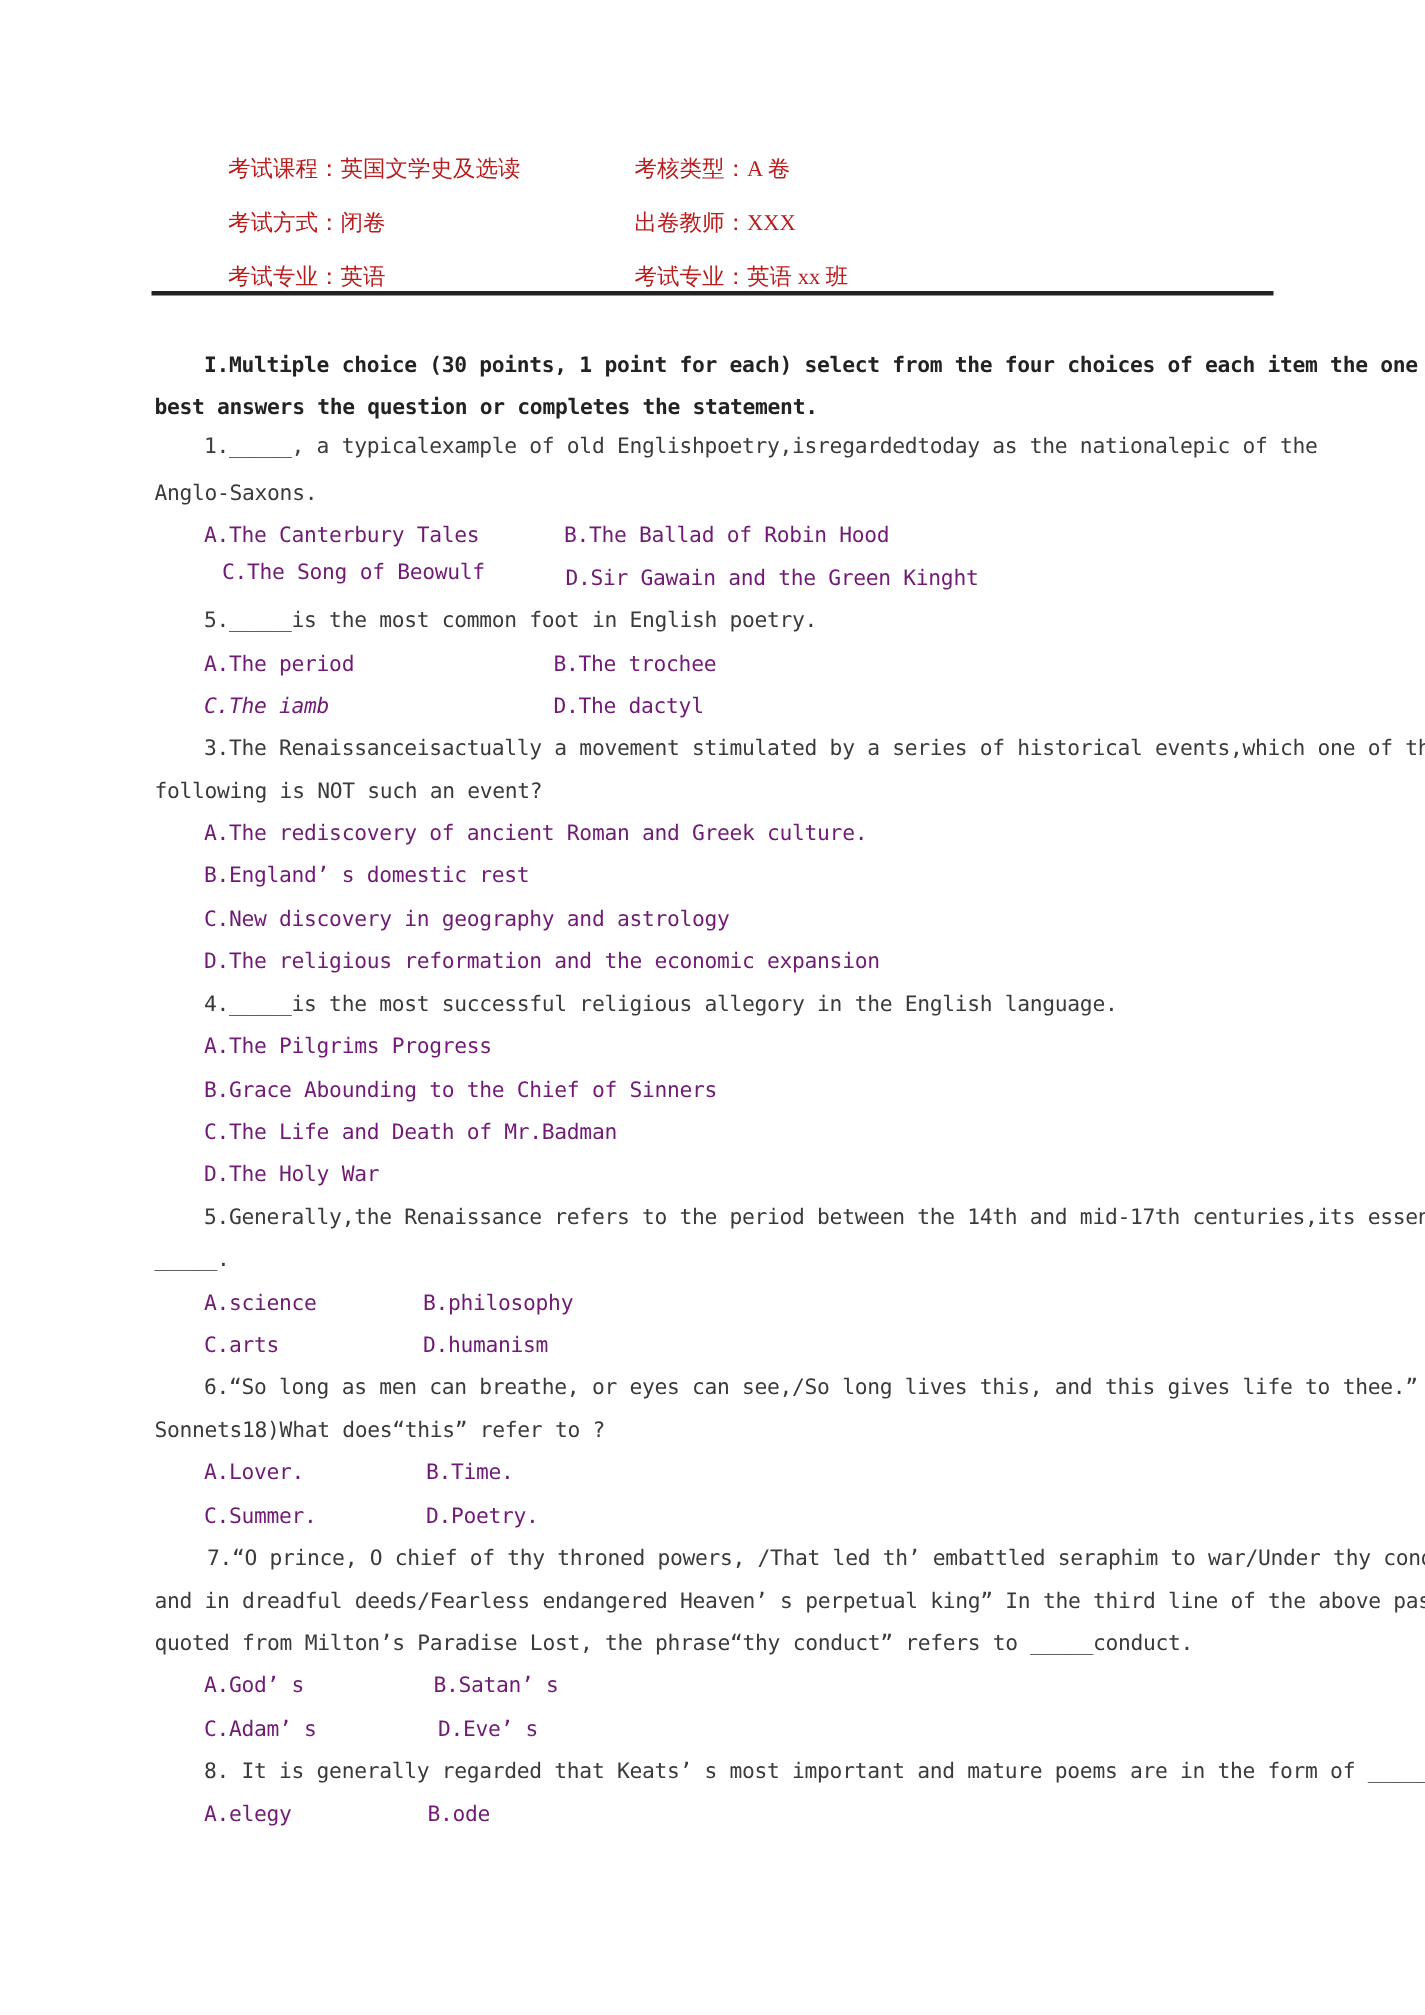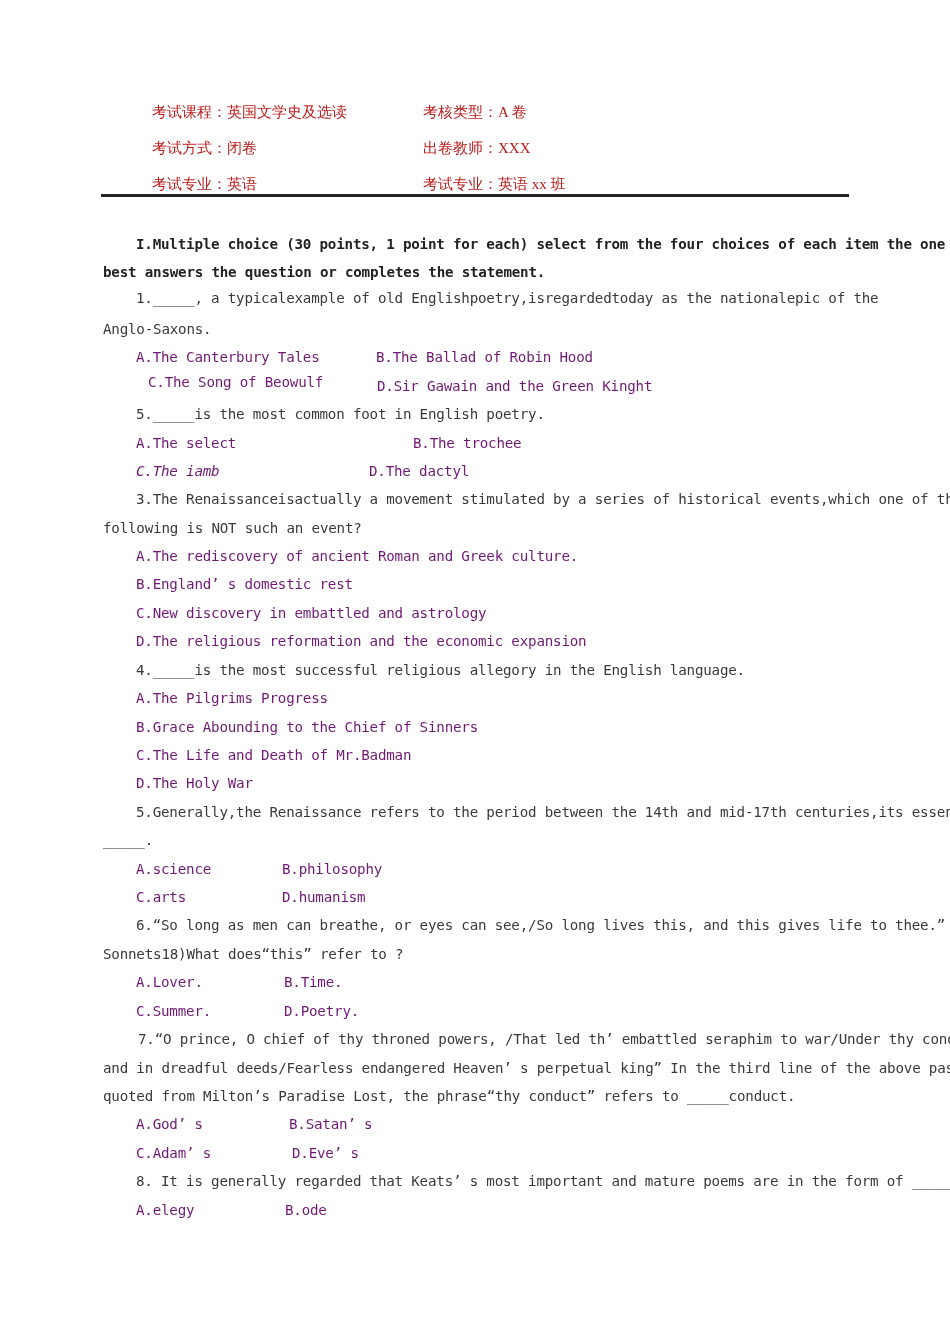--- a/index.html
+++ b/index.html
@@ -33,32 +33,32 @@
   <div class="line ind" style="top:290px;">1._____, a typicalexample of old Englishpoetry,isregardedtoday as the nationalepic of the</div>
   <div class="line" style="top:321px;">Anglo-Saxons.</div>
   <div class="opt" style="left:136px;top:349px;">A.The Canterbury Tales</div>
   <div class="opt" style="left:376px;top:349px;">B.The Ballad of Robin Hood</div>
   <div class="opt" style="left:136px;top:374px;margin-left:12px;">C.The Song of Beowulf</div>
   <div class="opt" style="left:377px;top:378px;">D.Sir Gawain and the Green Kinght</div>
 </div>
 
 <div>
   <div class="line ind" style="top:406px;">5._____is the most common foot in English poetry.</div>
-  <div class="opt" style="left:136px;top:435px;">A.The select</div>
-  <div class="opt" style="left:369px;top:435px;margin-left:44px;">B.The trochee</div>
+  <div class="opt" style="left:136px;top:435px;">A.The period</div>
+  <div class="opt" style="left:369px;top:435px;">B.The trochee</div>
   <div class="opt" style="left:136px;top:463px;font-style:italic;">C.The iamb</div>
   <div class="opt" style="left:369px;top:463px;">D.The dactyl</div>
 </div>
 
 <div>
   <div class="line ind" style="top:491px;">3.The Renaissanceisactually a movement stimulated by a series of historical events,which one of the</div>
   <div class="line" style="top:520px;">following is NOT such an event?</div>
   <div class="opt" style="left:136px;top:548px;">A.The rediscovery of ancient Roman and Greek culture.</div>
   <div class="opt" style="left:136px;top:576px;">B.England’ s domestic rest</div>
-  <div class="opt" style="left:136px;top:605px;">C.New discovery in embattled and astrology</div>
+  <div class="opt" style="left:136px;top:605px;">C.New discovery in geography and astrology</div>
   <div class="opt" style="left:136px;top:633px;">D.The religious reformation and the economic expansion</div>
 </div>
 
 <div>
   <div class="line ind" style="top:662px;">4._____is the most successful religious allegory in the English language.</div>
   <div class="opt" style="left:136px;top:690px;">A.The Pilgrims Progress</div>
   <div class="opt" style="left:136px;top:719px;">B.Grace Abounding to the Chief of Sinners</div>
   <div class="opt" style="left:136px;top:747px;">C.The Life and Death of Mr.Badman</div>
   <div class="opt" style="left:136px;top:775px;">D.The Holy War</div>
 </div>

